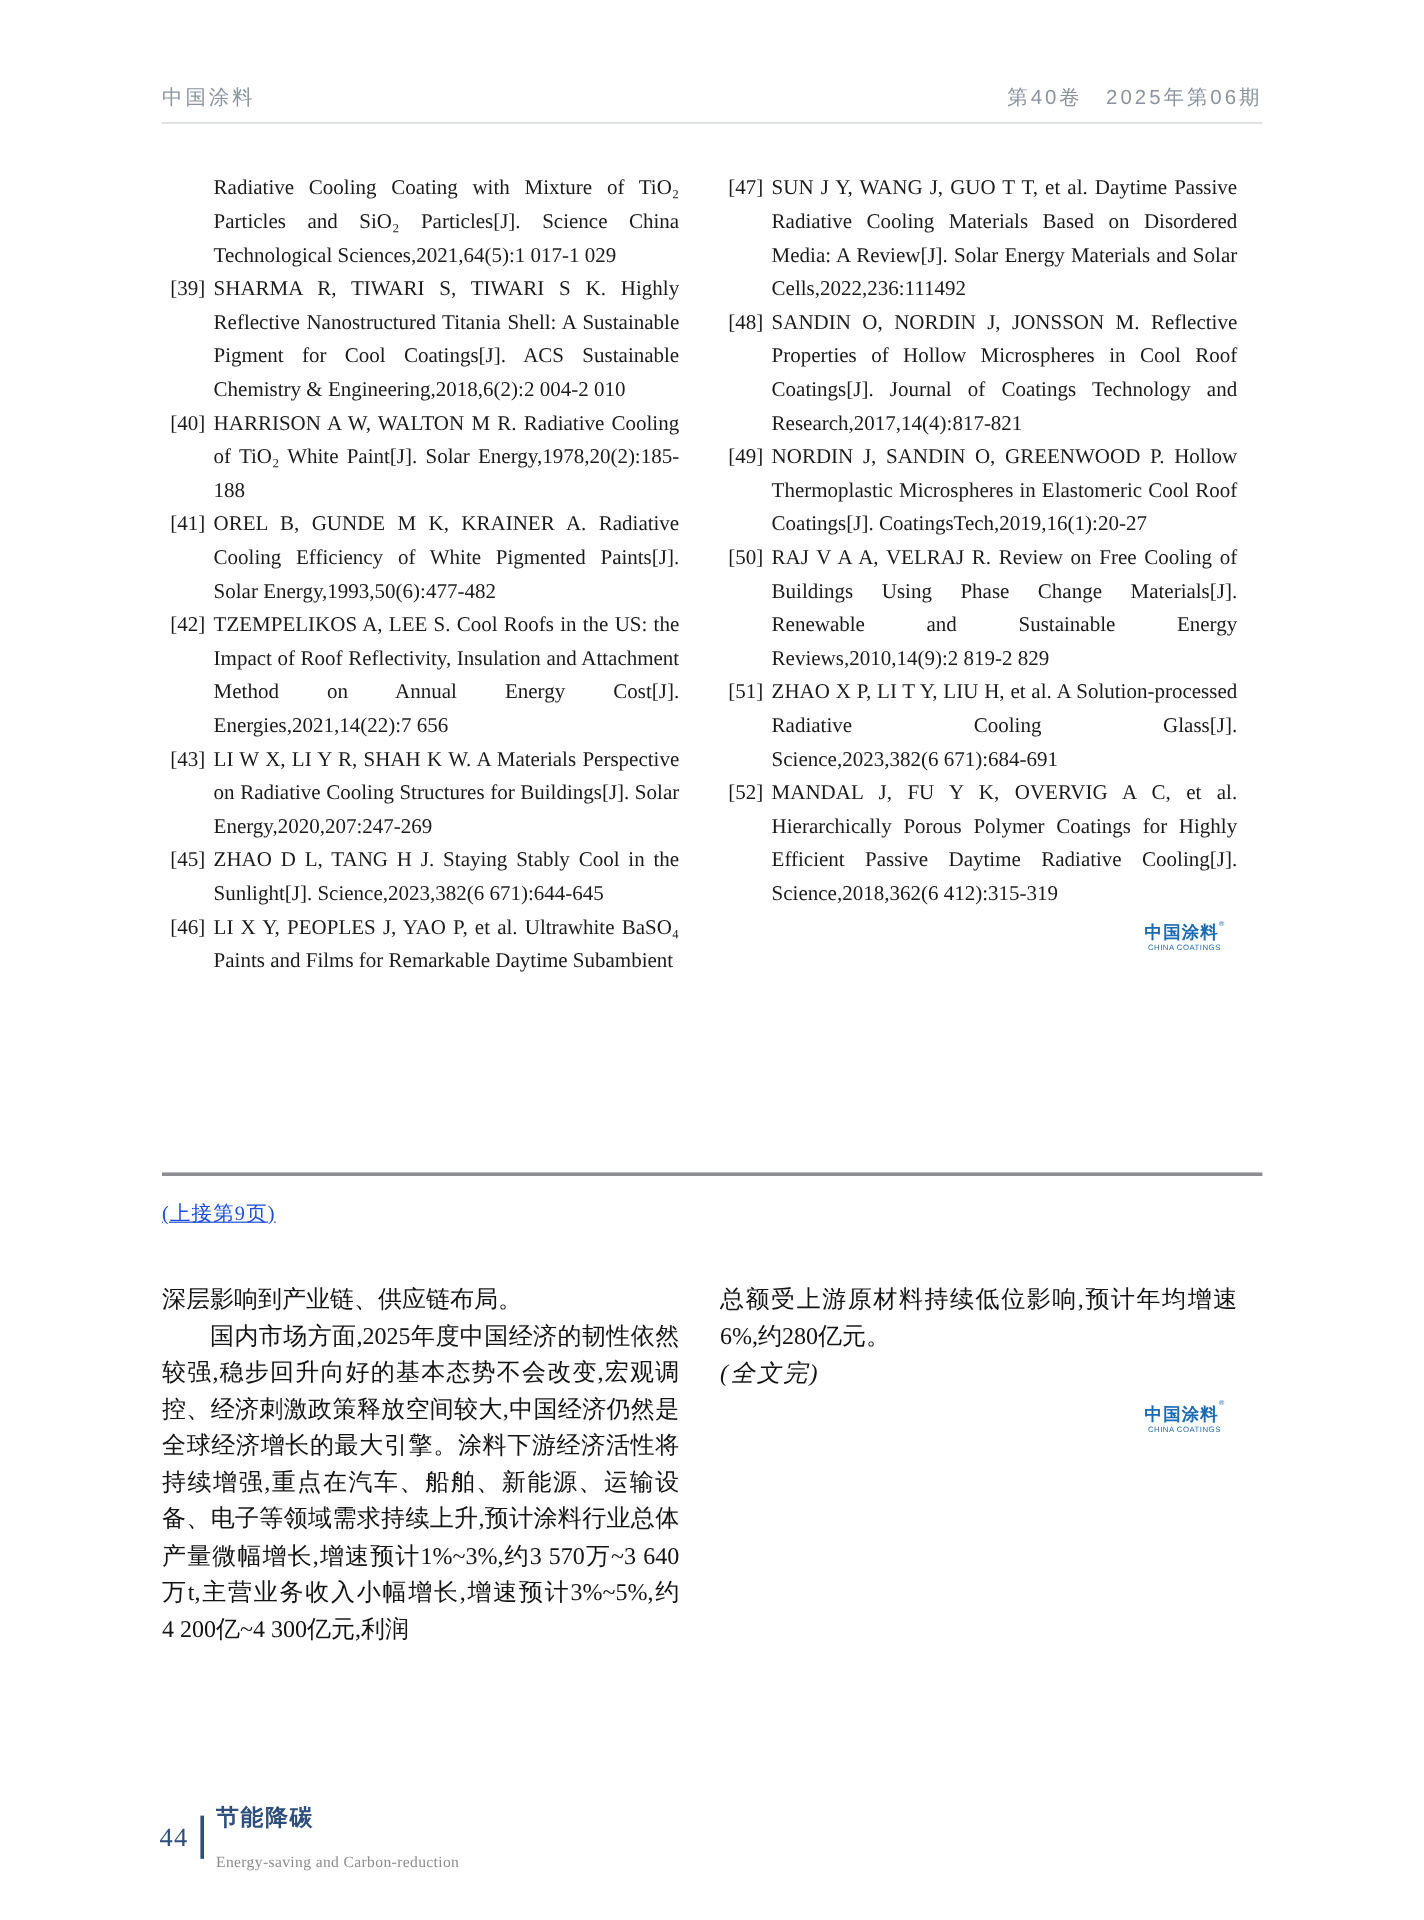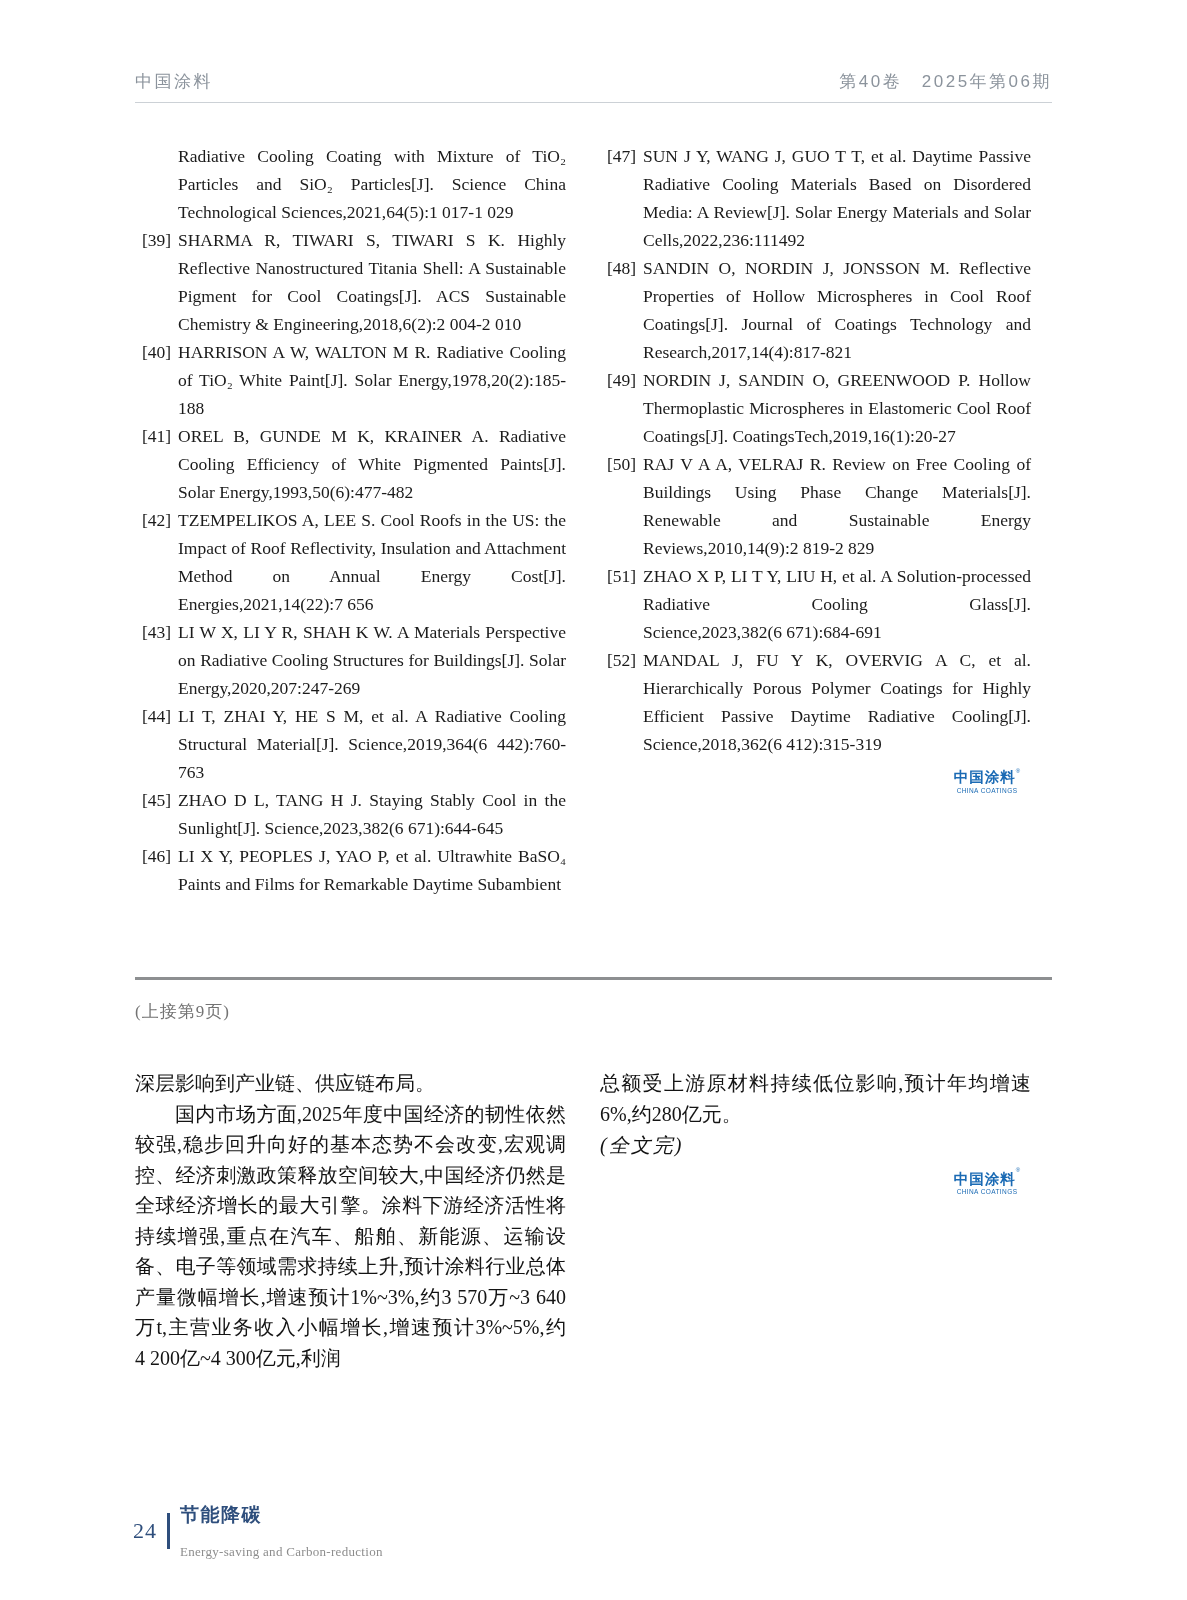--- a/index.html
+++ b/index.html
@@ -33,21 +33,21 @@
   .logo {
     margin:10px 2px 0 auto; width:84px; text-align:center;
     font-family:"Liberation Sans","DejaVu Sans",sans-serif; line-height:1;
   }
   .logo-cn { color:#1a6ab4; font-weight:bold; font-size:14.5px; letter-spacing:1px; display:inline-block; }
   .logo-mark { color:#1a6ab4; font-size:6px; vertical-align:top; }
   .logo-en { color:#1a6ab4; font-size:6.5px; letter-spacing:0.4px; margin-top:2px; }
 
   
   .divider { position:absolute; left:135px; top:977px; width:917px; height:3px; background:#8d8f91; }
-  .cont-note { position:absolute; left:135px; top:1000px; font-size:17px; letter-spacing:1px; color:#737373; }
+  .cont-note { position:absolute; left:135px; top:1000px; font-size:17px; letter-spacing:1px; color:#1d4ed8;text-decoration:underline; }
 
   
   .cnbody {
     position:absolute; left:135px; top:1068px; width:896px;
     display:flex; gap:34px; font-size:20px; line-height:30.5px; color:#141414;
   }
   .cncol { width:431px; }
   .cn-p { text-align:justify; }
   .cn-p.indent { text-indent:2em; }
   .cn-p.note { font-style:italic; letter-spacing:1.5px; margin-top:30px; }
@@ -100,24 +100,20 @@
         <div class="ref">
           <span class="ref-num">[42]</span>
           <span class="ref-text">TZEMPELIKOS A, LEE S. Cool Roofs in the US: the Impact of Roof Reflectivity, Insulation and Attachment Method on Annual Energy Cost[J]. Energies,2021,14(22):7&nbsp;656</span>
         </div>
 
         <div class="ref">
           <span class="ref-num">[43]</span>
           <span class="ref-text">LI W X, LI Y R, SHAH K W. A Materials Perspective on Radiative Cooling Structures for Buildings[J]. Solar Energy,2020,207:247-269</span>
         </div>
 
-        <div class="ref">
-          <span class="ref-num">[44]</span>
-          <span class="ref-text">LI T, ZHAI Y, HE S M, et al. A Radiative Cooling Structural Material[J]. Science,2019,364(6&nbsp;442):760-763</span>
-        </div>
 
         <div class="ref">
           <span class="ref-num">[45]</span>
           <span class="ref-text">ZHAO D L, TANG H J. Staying Stably Cool in the Sunlight[J]. Science,2023,382(6&nbsp;671):644-645</span>
         </div>
 
         <div class="ref">
           <span class="ref-num">[46]</span>
           <span class="ref-text">LI X Y, PEOPLES J, YAO P, et al. Ultrawhite BaSO₄ Paints and Films for Remarkable Daytime Subambient</span>
         </div>
@@ -182,21 +178,21 @@
         </div>
       <div class="end-mark">(全文完)</div>
       <div class="logo">
         <div><span class="logo-cn">中国涂料</span><span class="logo-mark">®</span></div>
         <div class="logo-en">CHINA COATINGS</div>
       </div>
     </div>
   </div>
 
   <div class="footer">
-    <span class="page-num">24</span>
+    <span class="page-num">44</span>
     <span class="footer-bar"></span>
     <div>
       <div class="sec-cn">节能降碳</div>
       <div class="sec-en">Energy-saving and Carbon-reduction</div>
     </div>
   </div>
 
 </div>
 
 </body></html>

